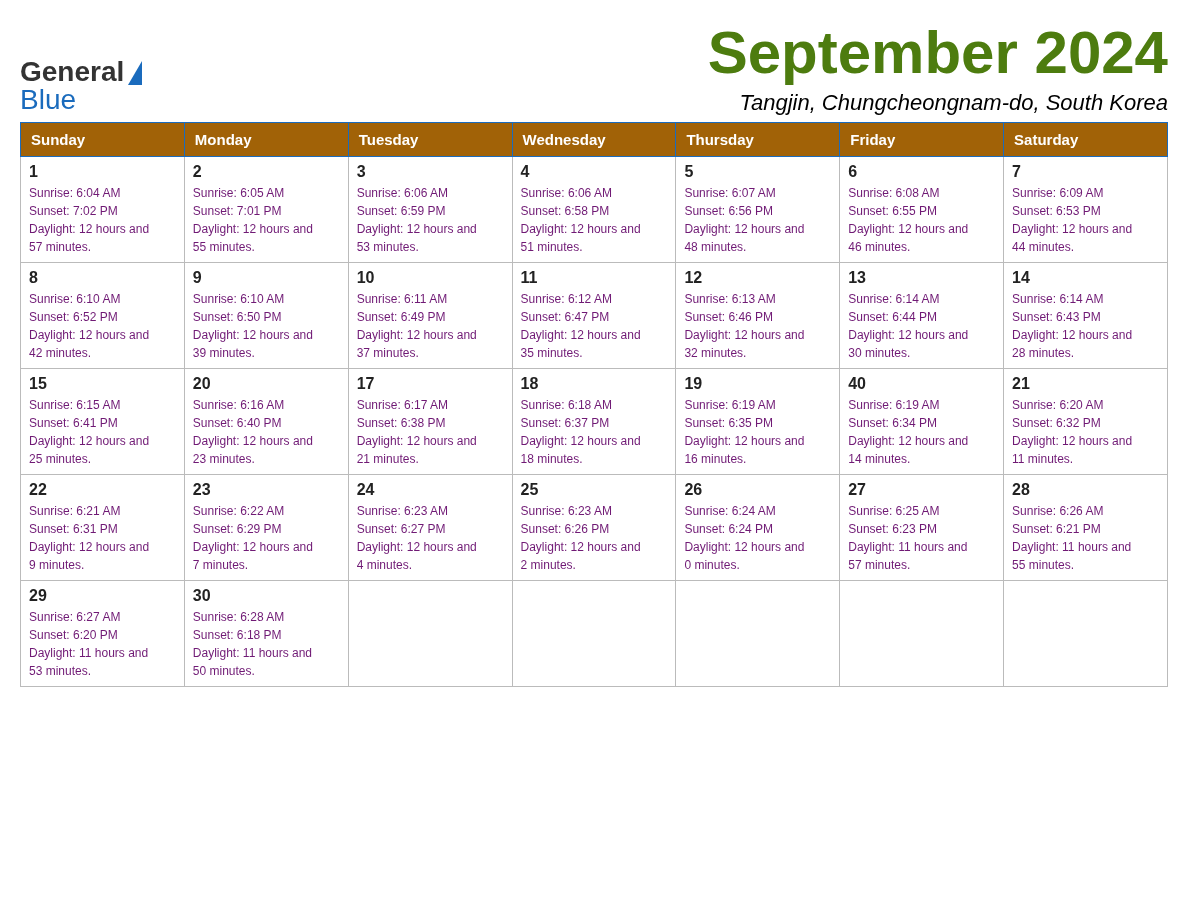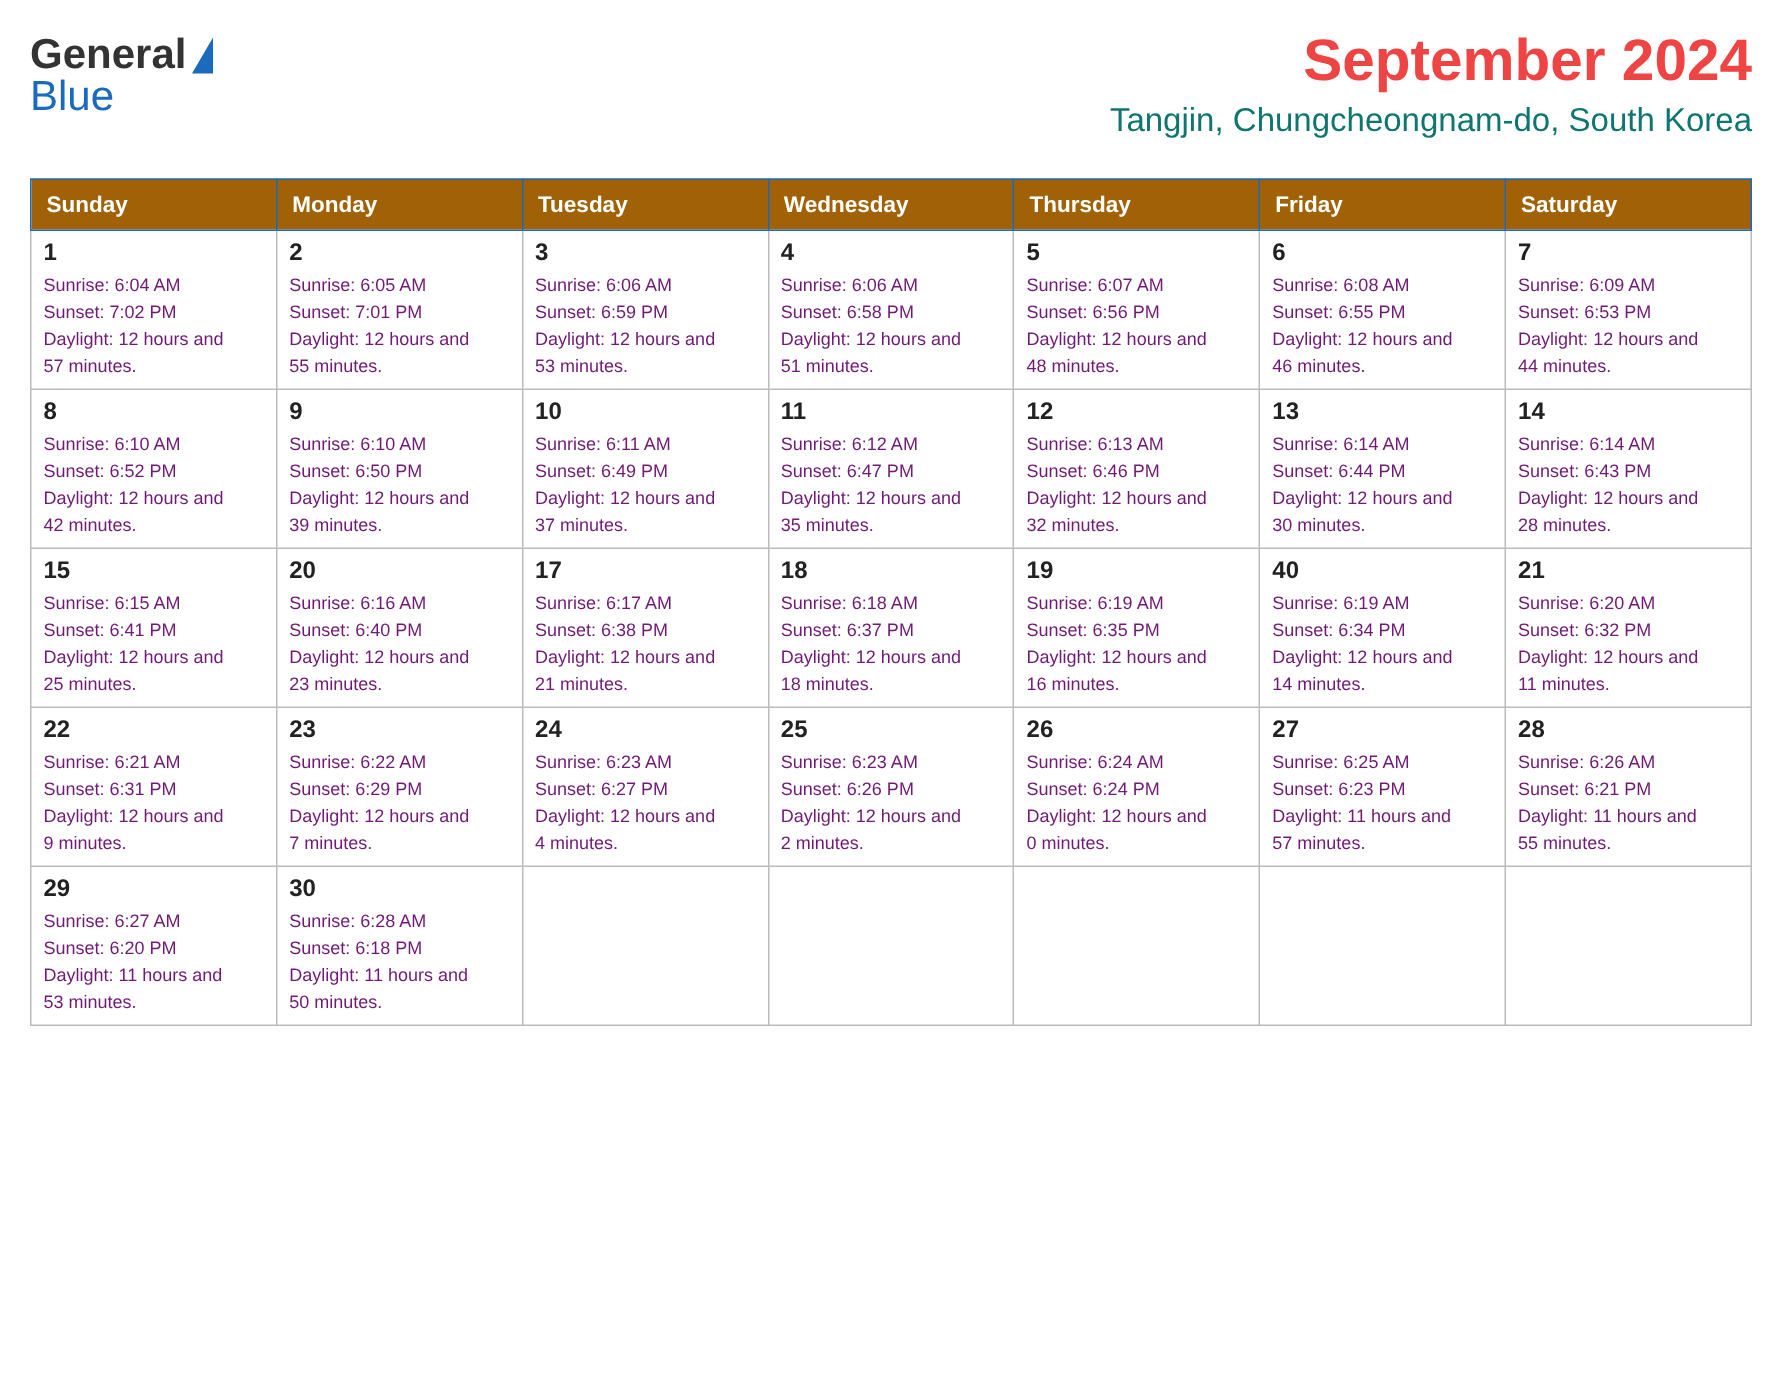--- a/index.html
+++ b/index.html
@@ -6,22 +6,22 @@
     body {
       font-family: Arial, sans-serif;
       background: #fff;
       padding: 20px;
       width: 1188px;
       min-height: 918px;
     }
     .header-area {
       display: flex;
       justify-content: space-between;
-      align-items: flex-start;
-      margin-bottom: 26px;
+      align-items: flex-end;
+      margin-bottom: 6px;
     }
     .logo {
       display: flex;
       flex-direction: column;
       align-items: flex-start;
     }
     .logo-top {
       display: flex;
       align-items: center;
     }
@@ -42,29 +42,30 @@
     .logo-blue {
       font-size: 28px;
       font-weight: normal;
       color: #1a6bbd;
       margin-top: -4px;
     }
     .title-area {
       text-align: right;
     }
     .main-title {
-      font-size: 39px;
-      font-weight: bold;
-      color: #ef4444;
+      font-size: 60px;
+      font-weight: bold;
+      color: #4d7c0f;
       line-height: 1.1;
     }
     .subtitle {
       font-size: 22px;
-      color: #0f766e;
+      color: #000000;
       margin-top: 4px;
+      font-style: italic;
     }
     .calendar {
       width: 100%;
       border-collapse: collapse;
       border: 1px solid #1a6bbd;
     }
     .calendar th {
       background-color: #a16207;
       color: #fff;
       font-size: 15px;

